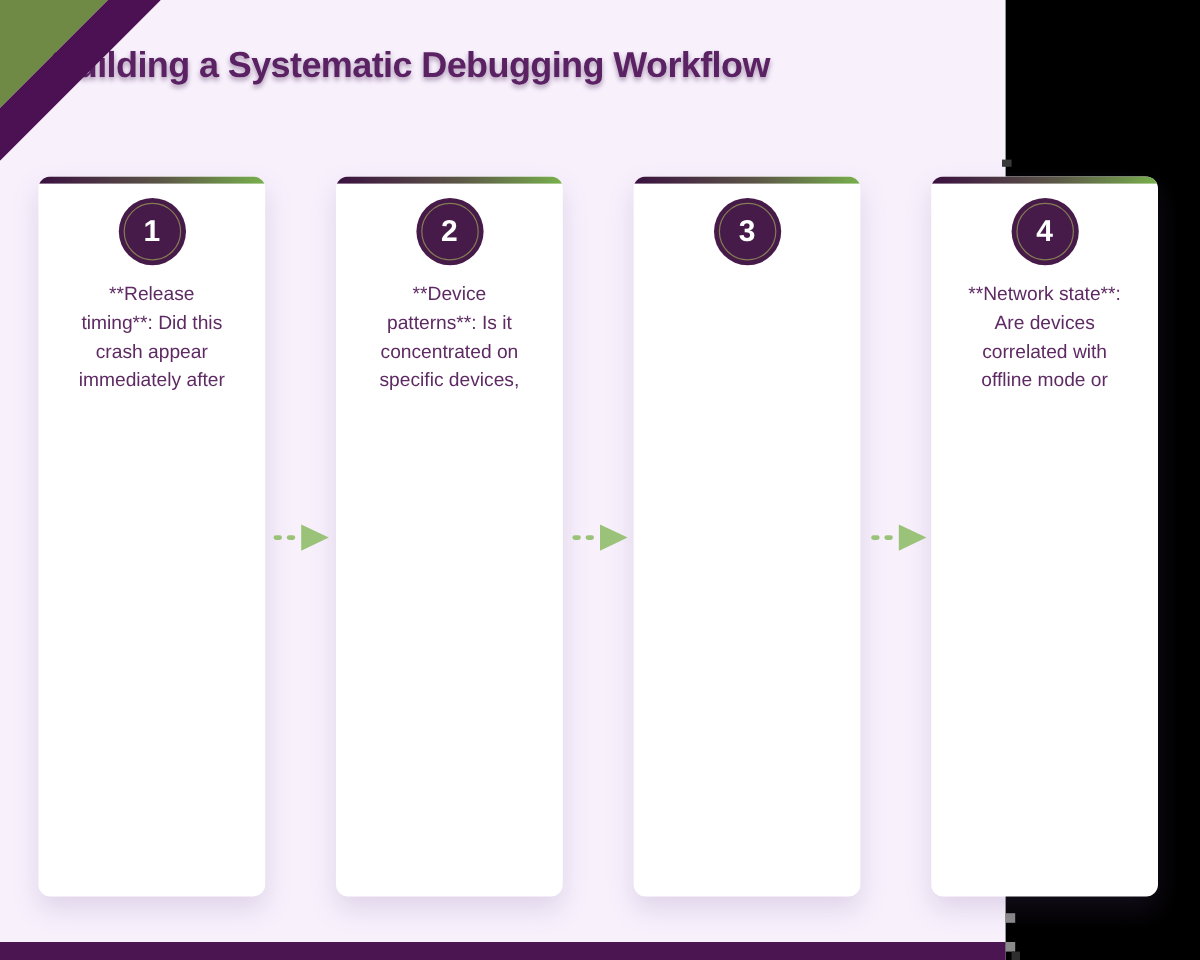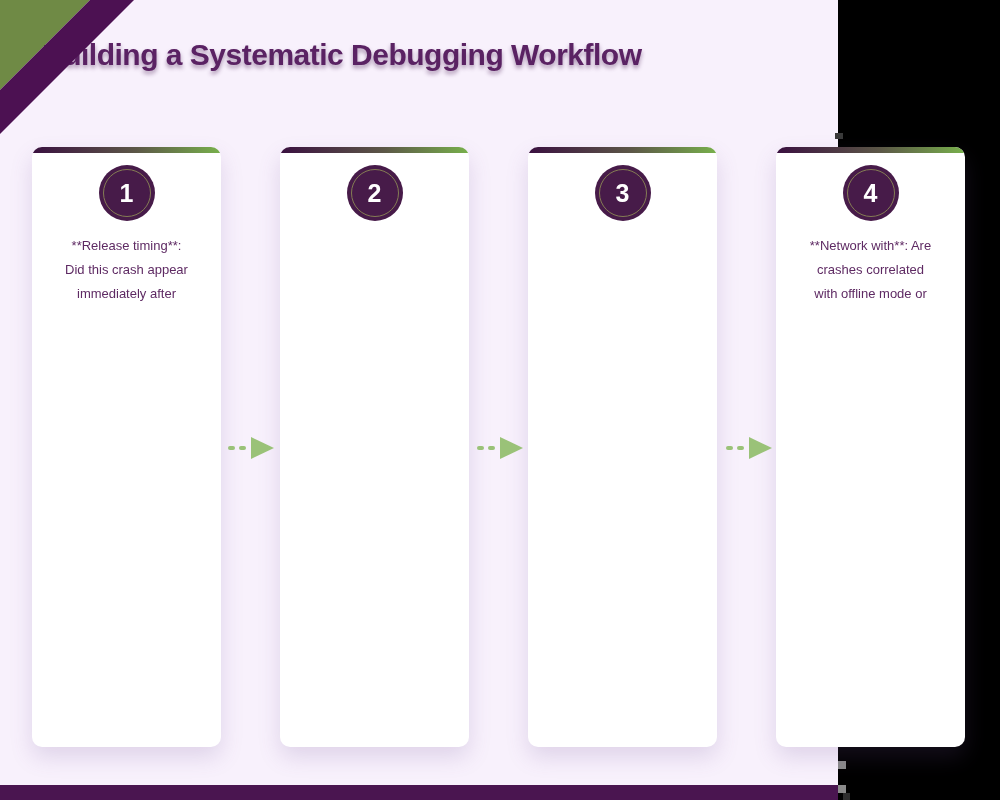--- a/index.html
+++ b/index.html
@@ -81,21 +81,21 @@
     border: 1.5px solid #847c54;
   }
   .step-number {
     color: #ffffff; font-size: 25px; font-weight: 700;
     position: relative; z-index: 1;
   }
   .step-text {
     margin-top: 13px;
     width: 132px;
     text-align: center;
-    font-size: 13px; line-height: 24px;
+    font-size: 16px; line-height: 24px;
     color: #5e2a63;
   }
 
   
   .arrow {
     position: absolute; top: 437px;
     width: 42px; height: 22px;
     display: flex; align-items: center;
     z-index: 5;
   }
@@ -141,35 +141,36 @@
           <span class="step-number">1</span>
         </div>
         <div class="step-text">**Release timing**: Did this crash appear immediately after</div>
       </div>
 
       <div class="card">
         <div class="card-bar"></div>
         <div class="step-circle">
           <span class="step-number">2</span>
         </div>
+        <div class="step-text">**Device patterns**: Is it concentrated on specific devices,</div>
       </div>
 
       <div class="card">
         <div class="card-bar"></div>
         <div class="step-circle">
           <span class="step-number">3</span>
         </div>
       </div>
 
       <div class="card">
         <div class="card-bar"></div>
         <div class="step-circle">
           <span class="step-number">4</span>
         </div>
-        <div class="step-text">**Network with**: Are crashes correlated with offline mode or</div>
+        <div class="step-text">**Network state**: Are devices correlated with offline mode or</div>
       </div>
 
     </div>
 
     <div class="arrow arrow-1">
       <span class="dash"></span>
       <span class="dash"></span>
       <span class="tri"></span>
     </div>
     <div class="arrow arrow-2">

